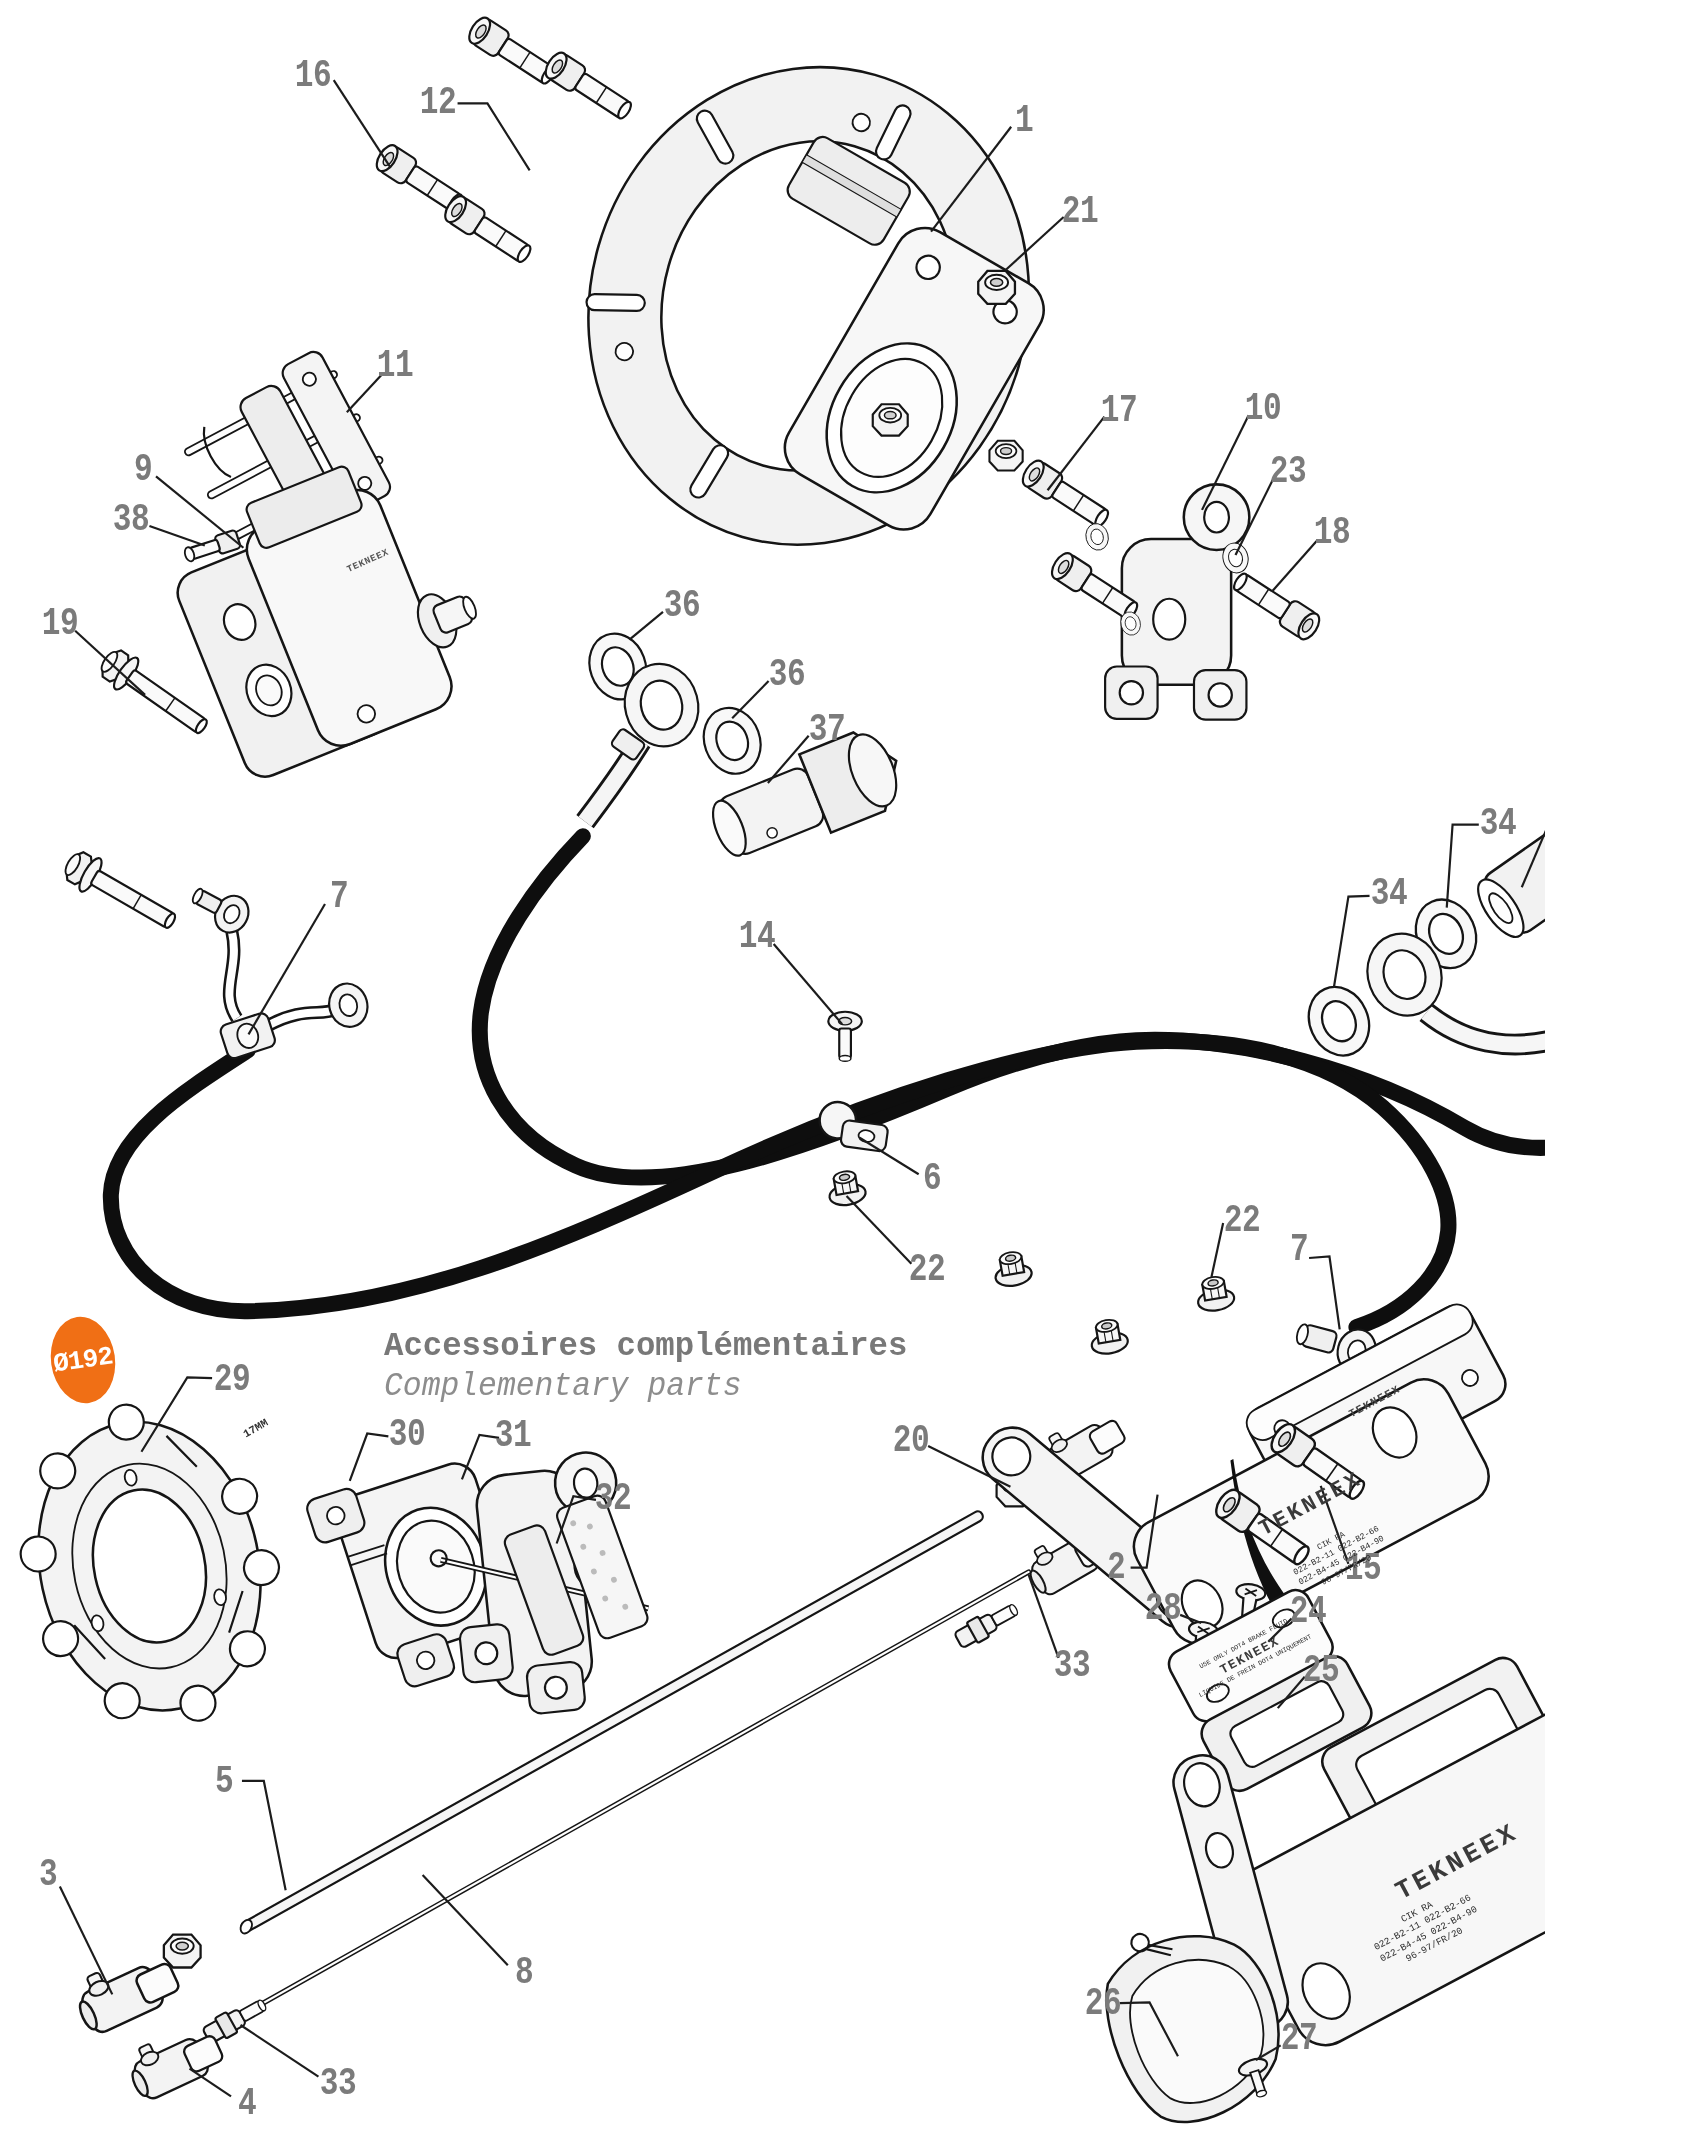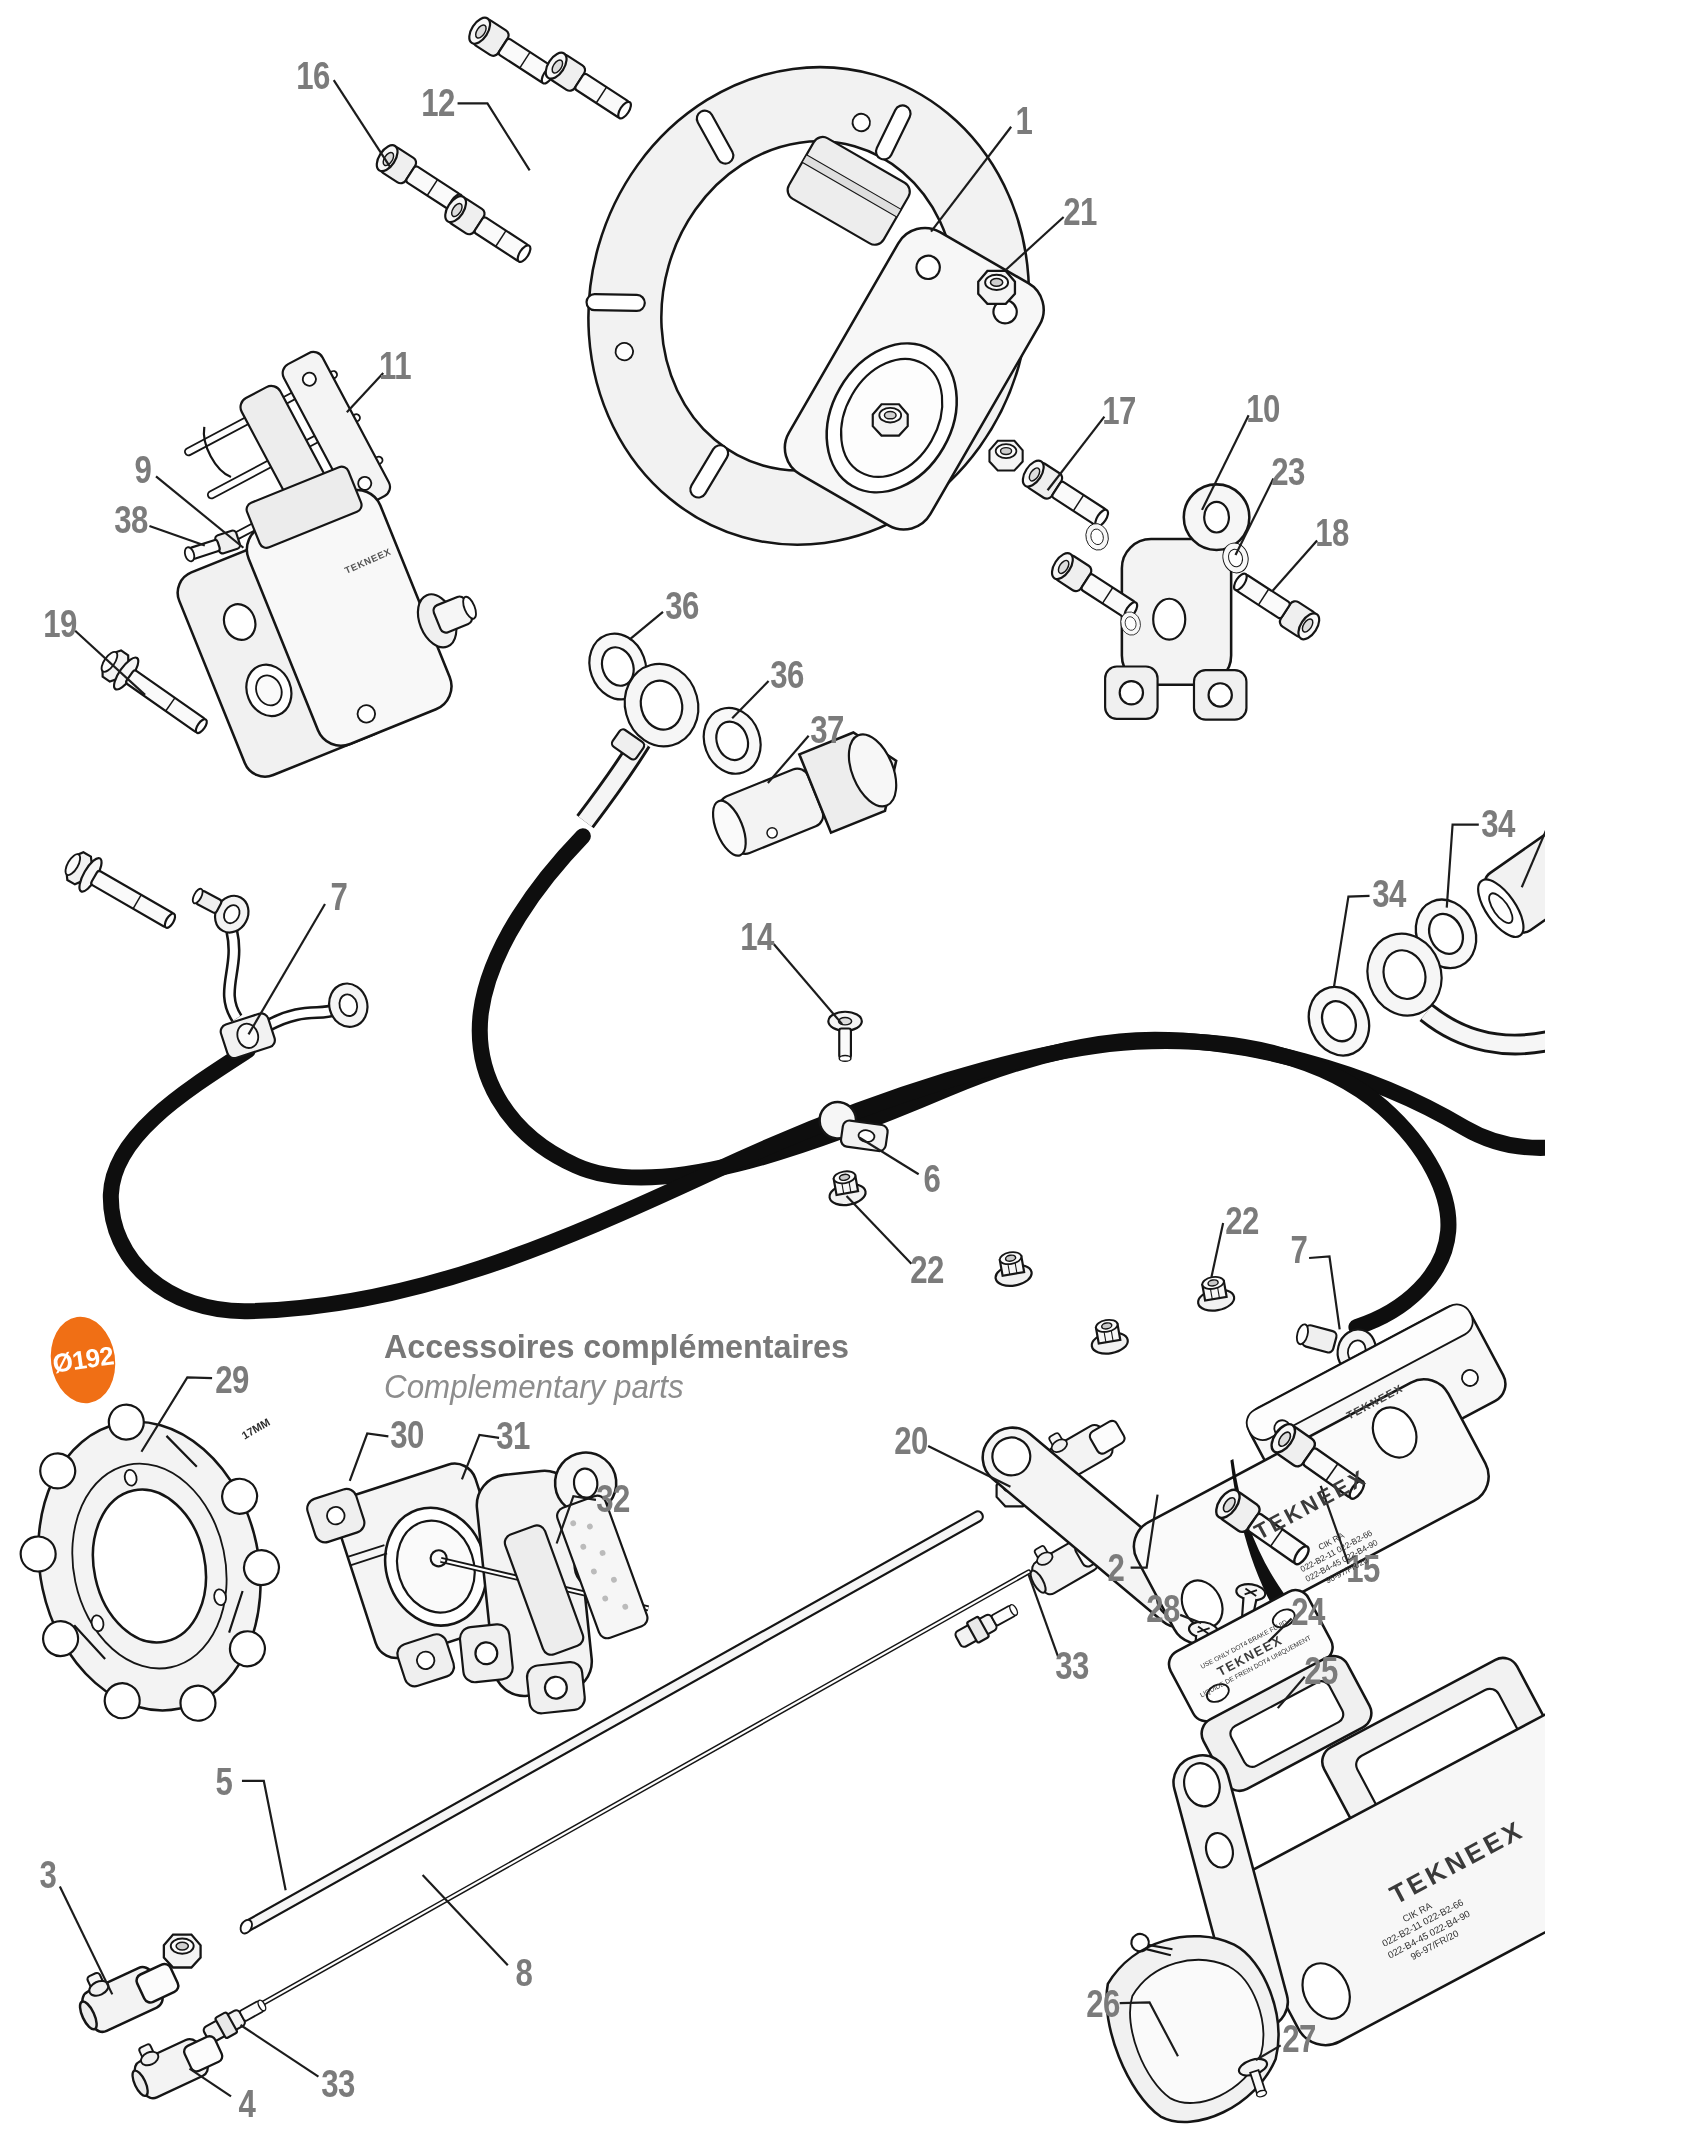--- a/index.html
+++ b/index.html
@@ -1,17 +1,17 @@
 <!DOCTYPE html>
 <html style="font-size:11.7px"><head>
 <meta charset="utf-8">
 <style>
   html,body{margin:0;padding:0;background:#fff;}
   .stage{position:relative;width:1545px;height:2151px;background:#ffffff;overflow:hidden;
-         font-family:Liberation Sans, sans-serif;}
+         font-family:Liberation Mono, monospace;}
   .stage svg.art{position:absolute;left:0;top:0;width:1704px;height:2151px;}
   .co{position:absolute;transform:translate(-50%,-50%) scaleX(.82);transform-origin:center;
       font-weight:bold;font-size:38px;color:#7b7b7b;letter-spacing:-0.7px;white-space:nowrap;line-height:1;}
   .badge{position:absolute;left:83px;top:1360px;width:64px;height:87px;
          transform:translate(-50%,-50%) rotate(-8deg);background:#f06f15;border-radius:50%;
          display:flex;align-items:center;justify-content:center;color:#fff;font-weight:bold;
          font-size:26px;letter-spacing:-0.7px;}
   .h-fr{position:absolute;left:384px;top:1327px;font-size:34px;font-weight:600;color:#787878;
         transform:scaleX(.95);transform-origin:left top;white-space:nowrap;letter-spacing:0px;}
   .h-en{position:absolute;left:384px;top:1368px;font-size:33px;font-style:italic;color:#8d8d8d;

